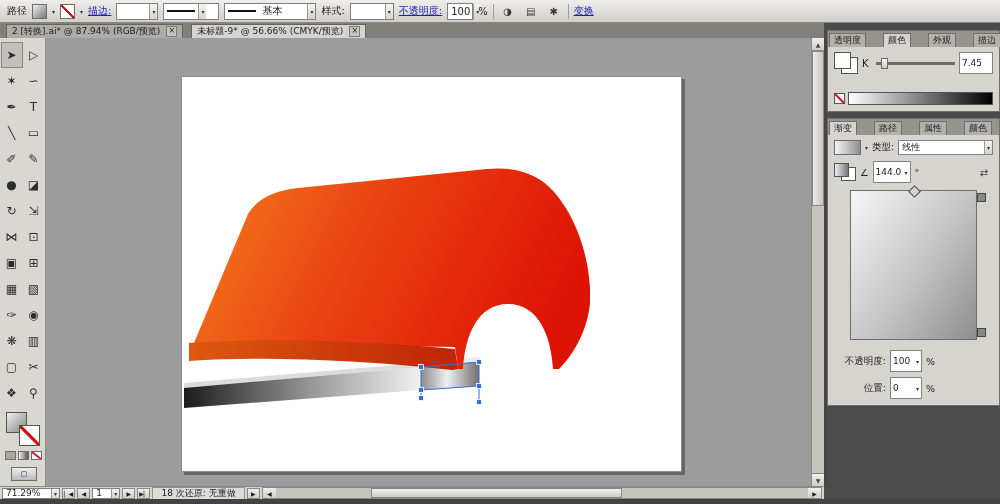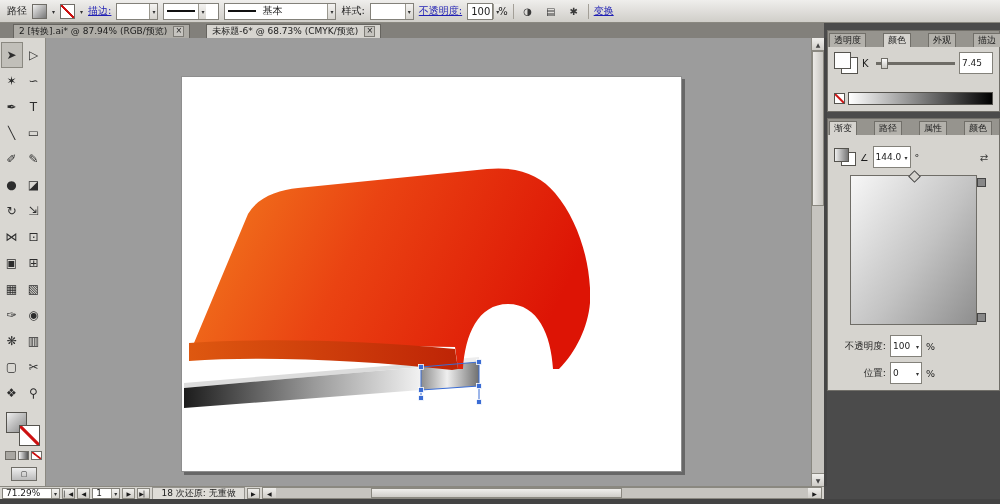--- a/index.html
+++ b/index.html
@@ -13,21 +13,21 @@
   .sw.none{background:linear-gradient(to top right,#fff 43%,#c11 46%,#c11 54%,#fff 57%);}
   .dd{display:flex;align-items:center;height:17px;background:#fff;border:1px solid #83817a;box-sizing:border-box;}
   .dd .val{padding:0 3px;font-size:10px;white-space:nowrap;flex:1;}
   .dda{font-size:6px;color:#333;padding:0 2px;align-self:stretch;display:flex;align-items:center;background:linear-gradient(#f4f3f1,#d6d4cf);border-left:1px solid #9a988f;}
   .line-sample{width:28px;height:2px;background:#111;margin:0 3px;}
   .icon-btn{width:18px;height:17px;display:flex;align-items:center;justify-content:center;font-size:10px;color:#3a3a3a;}
   .sep{width:1px;height:15px;background:#a39f97;}
   .spin{width:26px;}
 
   
-  #tab-bar{position:absolute;left:0;top:23px;width:824px;height:15px;background:#82807b;display:flex;align-items:flex-end;gap:16px;padding-left:13px;box-sizing:border-box;}
+  #tab-bar{position:absolute;left:0;top:23px;width:824px;height:15px;background:#82807b;display:flex;align-items:flex-end;gap:8px;padding-left:6px;box-sizing:border-box;}
   .doc-tab{height:14px;display:flex;align-items:center;gap:6px;background:#aeaca6;border:1px solid #66645f;border-bottom:none;padding:0 5px;font-size:9px;white-space:nowrap;box-sizing:border-box;}
   .doc-tab.active{background:#d6d4cf;}
   .tab-close{font-size:8px;line-height:7px;width:9px;height:9px;text-align:center;border:1px solid #7d7b75;background:#c6c4bf;}
 
   
   #toolbar{position:absolute;left:0;top:38px;width:46px;height:448px;background:#d9d7d2;border-right:1px solid #8a8880;box-sizing:border-box;}
   .tools{display:grid;grid-template-columns:22px 22px;grid-auto-rows:26px;justify-content:center;padding-top:4px;}
   .tool{display:flex;align-items:center;justify-content:center;font-size:12px;color:#2d2d2d;cursor:pointer;}
   .tool.active{background:#c1bfb9;border:1px solid #8a8880;box-sizing:border-box;}
   .tb-proxy{position:absolute;left:6px;top:374px;width:34px;height:34px;}
@@ -100,21 +100,21 @@
   <span class="tiny-arrow">▾</span>
   <span class="link">描边:</span>
   <div class="dd" style="width:42px">
     <span class="val"></span>
     <span class="dda">▾</span>
   </div>
   <div class="dd" style="width:56px">
     <span class="line-sample"></span>
     <span class="dda">▾</span>
   </div>
-  <div class="dd" style="width:112px">
+  <div class="dd" style="width:92px">
     <span class="line-sample"></span>
     <span class="val">基本</span>
     <span class="dda">▾</span>
   </div>
   <span>样式:</span>
   <div class="dd" style="width:44px">
     <span class="val"></span>
     <span class="dda">▾</span>
   </div>
   <span class="link">不透明度:</span>
@@ -130,21 +130,21 @@
   <div class="sep"></div>
   <span class="link">变换</span>
 </div>
 
 <div id="tab-bar">
   <div class="doc-tab">
     <span>2 [转换].ai* @ 87.94% (RGB/预览)</span>
     <span class="tab-close">×</span>
   </div>
   <div class="doc-tab active">
-    <span>未标题-6* @ 68.73% (CMYK/预览)</span>
+    <span>未标题-9* @ 56.66% (CMYK/预览)</span>
     <span class="tab-close">×</span>
   </div>
 </div>
 
 <div id="toolbar">
   <div class="tools">
     <div class="tool active">➤</div>
     <div class="tool">▷</div>
     <div class="tool">✶</div>
     <div class="tool">∽</div>
@@ -272,20 +272,29 @@
 
   <div class="panel">
     <div class="ptabs">
       <div class="ptab active">渐变</div>
       <div class="ptab">路径</div>
       <div class="ptab">属性</div>
       <div class="ptab">颜色</div>
       <div class="ptab">图层</div>
     </div>
     <div class="pcontent">
+      <div class="prow">
+        <div class="grad-thumb"></div>
+        <span class="tiny-arrow">▾</span>
+        <span class="lab">类型:</span>
+        <div class="dd" style="flex:1;height:15px">
+          <span class="val" style="font-size:9px">线性</span>
+          <span class="dda">▾</span>
+        </div>
+      </div>
       <div class="prow" style="margin-top:6px">
         <div class="gicon-pair">
           <div class="gp2"></div>
           <div class="gp1"></div>
         </div>
         <span class="lab">∠</span>
         <div class="vbox" style="width:38px">
           <span style="flex:1">144.0</span>
           <span class="tiny-arrow">▾</span>
         </div>

